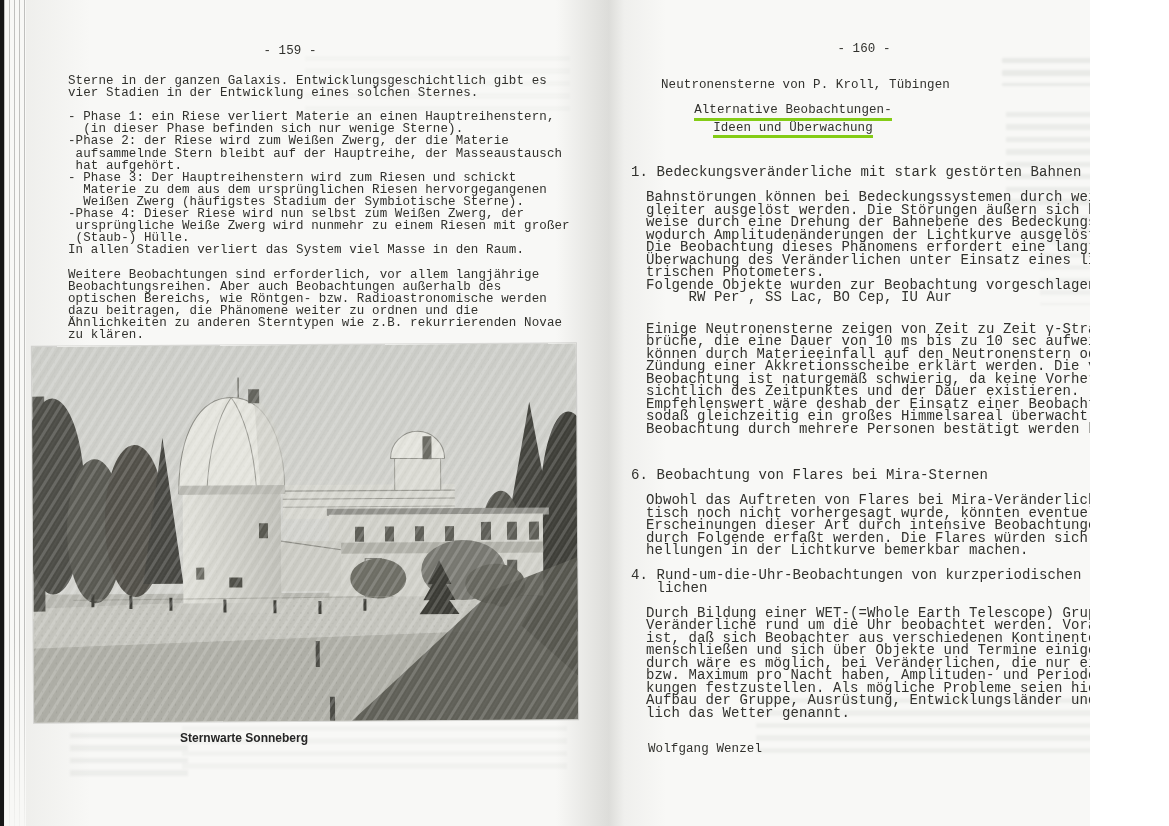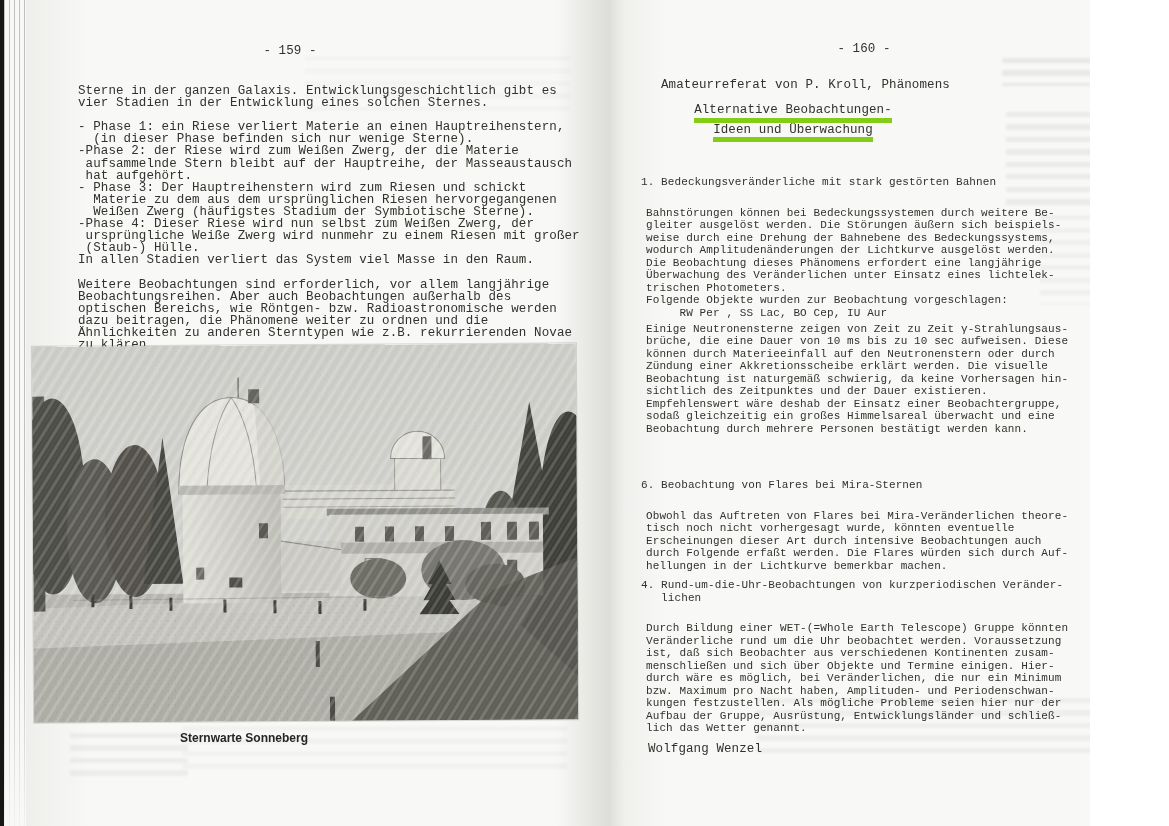--- a/index.html
+++ b/index.html
@@ -18,31 +18,31 @@
 
   
   .gutter{position:absolute;left:556px;top:0;width:110px;height:826px;
     background:linear-gradient(90deg,rgba(190,190,186,0) 0%,rgba(176,176,171,.38) 48%,rgba(200,200,196,.18) 62%,rgba(190,190,186,0) 100%);}
   .page-tint-left{position:absolute;left:26px;top:0;width:540px;height:826px;
     background:linear-gradient(90deg,rgba(210,210,206,.25),rgba(255,255,255,0) 12%);}
 
   
   .mono{font-family:"Liberation Mono","DejaVu Sans Mono",monospace;
         color:#31312d;letter-spacing:.1px;}
-  pre.mono{margin:18px;white-space:pre;}
+  pre.mono{margin:8px;white-space:pre;}
   .pgnum{position:absolute;font-size:12.5px;text-align:center;}
   .left-body{position:absolute;left:60px;top:67px;font-size:12.5px;line-height:12.1px;}
 
   
   .byline{position:absolute;left:661px;top:78px;font-size:12.5px;}
   .rtitle{position:absolute;left:623px;top:104px;width:340px;text-align:center;
           font-size:12.5px;line-height:12.5px;}
-  .rtitle .u{display:inline-block;border-bottom:5px solid #84cc16;padding-bottom:1px;margin-bottom:1px;}
+  .rtitle .u{display:inline-block;border-bottom:3px solid #84cc16;padding-bottom:1px;margin-bottom:1px;}
   .section{position:absolute;left:623px;width:520px;}
-  .section pre{font-size:11px;line-height:12.5px;}
+  .section pre{font-size:14px;line-height:12.5px;}
   .section .sbody{margin:12.5px 0 0 23px;}
   .signature{position:absolute;left:648px;top:742px;font-size:12.5px;}
 
   
   .photo{position:absolute;left:33px;top:345px;width:544px;height:376px;
          transform:rotate(-0.35deg);box-shadow:0 0 0 1px rgba(120,120,116,.25);}
   .photo svg{display:block;}
 
   
   .cap-title{position:absolute;left:180px;top:731px;font-size:12px;font-weight:700;color:#262626;}
@@ -218,21 +218,21 @@
   <div class="cap-title">Sternwarte Sonneberg</div>
 
   <div class="ghost" style="left:1002px;top:58px;width:162px;height:28px;opacity:.18;"></div>
   <div class="ghost" style="left:1006px;top:112px;width:158px;height:96px;opacity:.15;"></div>
   <div class="ghost" style="left:1040px;top:215px;width:125px;height:90px;opacity:.10;"></div>
   <div class="ghost" style="left:1095px;top:320px;width:70px;height:230px;opacity:.06;"></div>
   <div class="ghost" style="left:756px;top:698px;width:350px;height:55px;opacity:.12;"></div>
 
   <div class="pgnum mono" style="left:623px;top:42px;width:482px;">- 160 -</div>
 
-  <div class="byline mono">Amateurreferat von P. Kroll, Phänomens</div>
+  <div class="byline mono">Neutronensterne von P. Kroll, Tübingen</div>
 
   <div class="rtitle mono">
     <span class="u">Alternative Beobachtungen-</span><br>
     <span class="u">Ideen und Überwachung</span>
   </div>
 
   <div class="section" style="top:158px">
     <pre class="mono">1. Bedeckungsveränderliche mit stark gestörten Bahnen</pre>
     <pre class="mono sbody">Bahnstörungen können bei Bedeckungssystemen durch weitere Be-
 gleiter ausgelöst werden. Die Störungen äußern sich beispiels-

